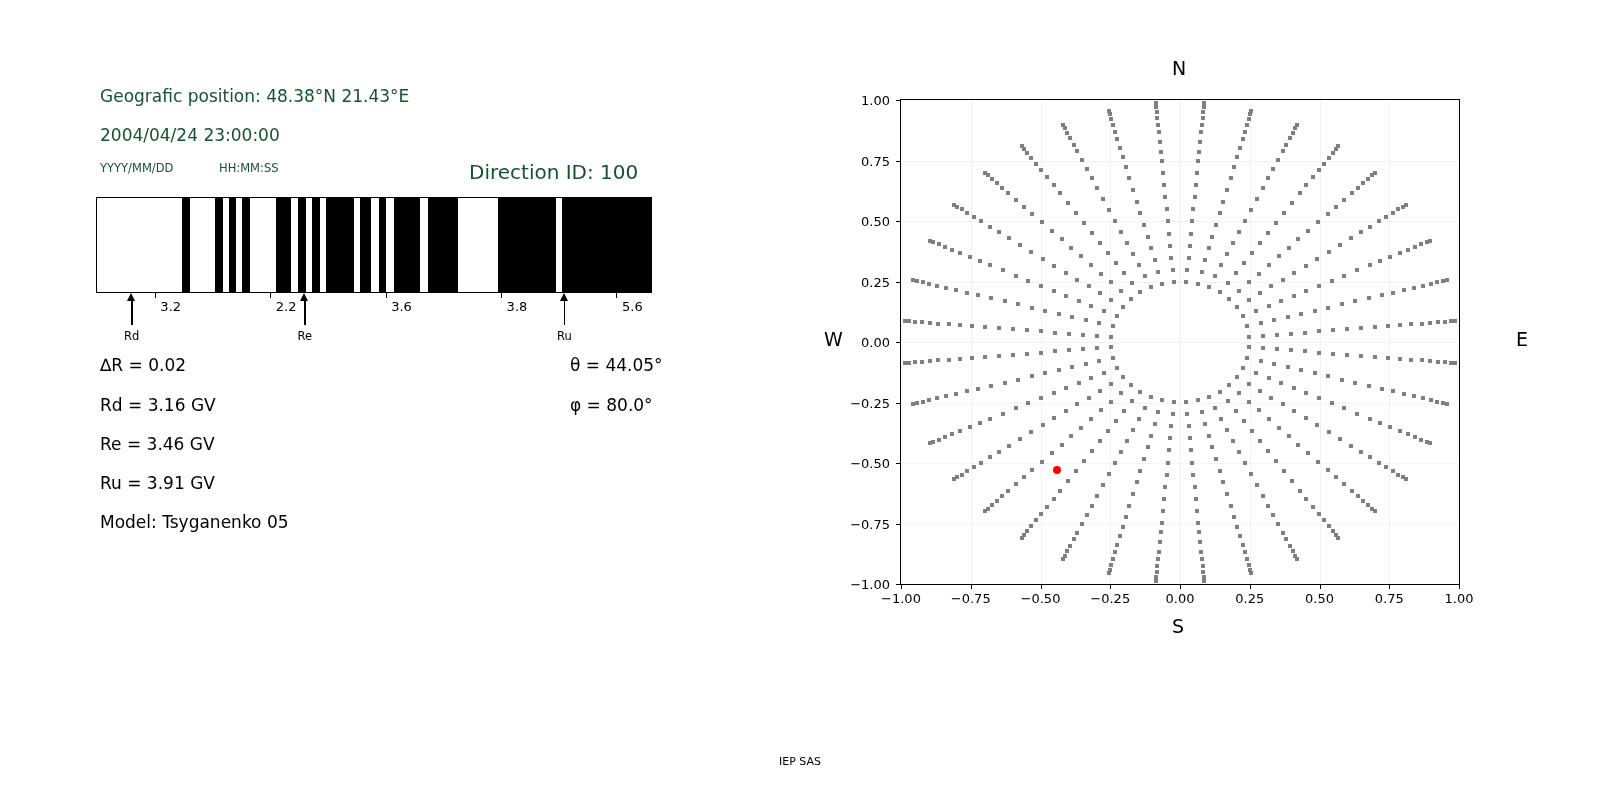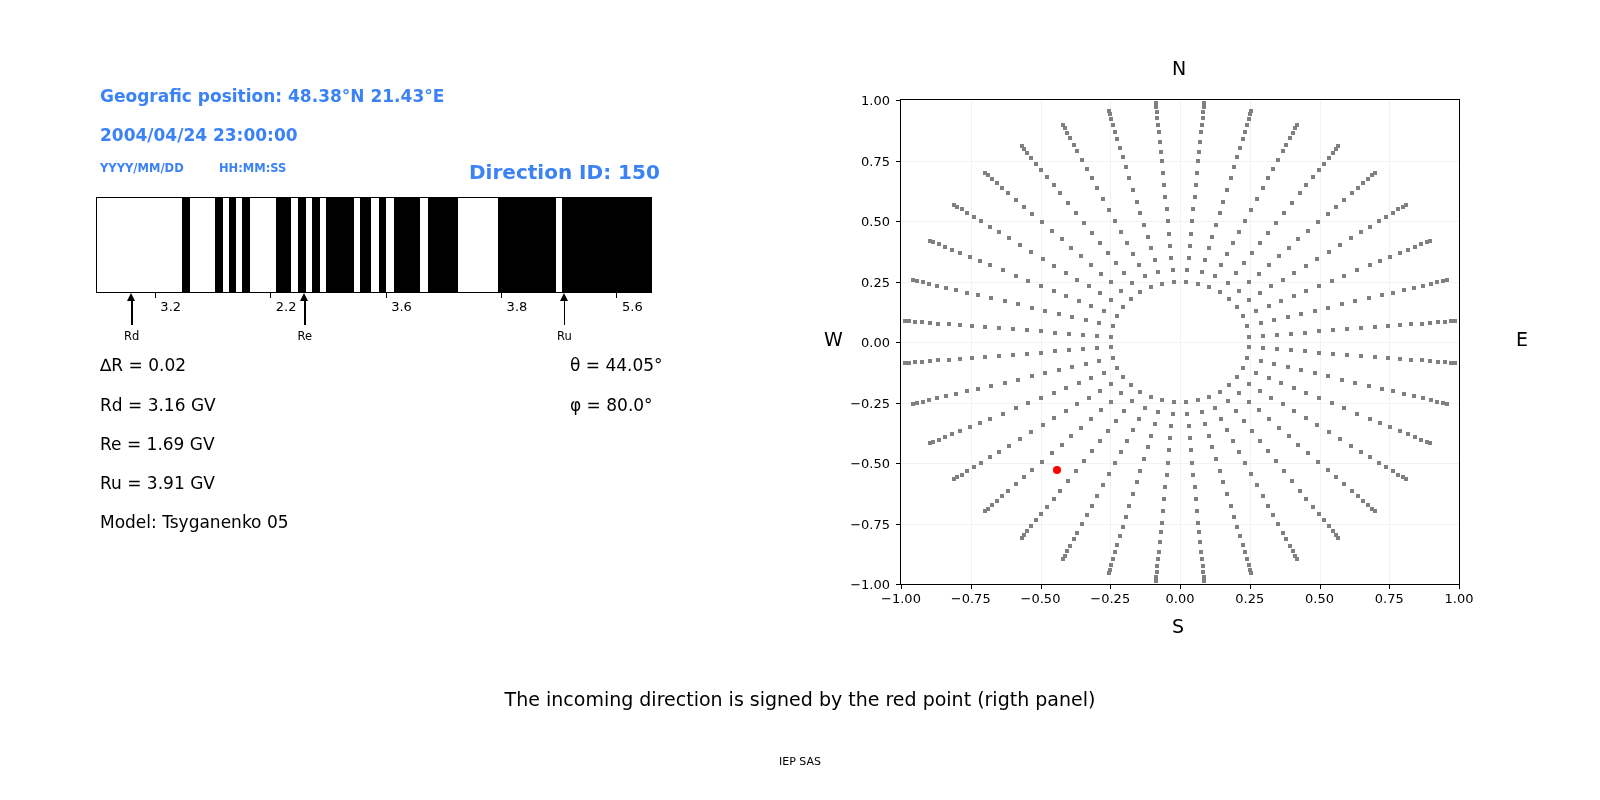--- a/index.html
+++ b/index.html
@@ -18,23 +18,22 @@
 
   
   #left-panel {
     position: absolute;
     left: 0; top: 0;
     width: 760px; height: 620px;
   }
   .info-line {
     position: absolute;
     font-size: 17px;
-    color: #3b82f6;
+    color: #14532d;
     white-space: nowrap;
-    font-weight: bold;
   }
   #geo-position { left: 100px; top: 86px; }
   #datetime     { left: 100px; top: 125px; }
   #fmt-date  { left: 100px; top: 161px; font-size: 11.5px; }
   #fmt-time  { left: 219px; top: 161px; font-size: 11.5px; }
   #direction-id { left: 469px; top: 160px; font-size: 20px; }
 
   
   #spectrum-wrap {
     position: absolute;
@@ -206,21 +205,21 @@
 <div id="left-panel">
 
   <div class="info-line" id="geo-position">Geografic position: 48.38°N 21.43°E</div>
 
   <div class="info-line" id="datetime">2004/04/24 23:00:00</div>
 
   <div class="info-line" id="fmt-date">YYYY/MM/DD</div>
 
   <div class="info-line" id="fmt-time">HH:MM:SS</div>
 
-  <div class="info-line" id="direction-id">Direction ID: 150</div>
+  <div class="info-line" id="direction-id">Direction ID: 100</div>
 
   <div id="spectrum-wrap">
     <div id="spectrum-bands">
         <div class="band" style="left: 84.8312px; width: 8.65625px; background: rgb(0, 0, 0);"></div>
         <div class="band" style="left: 117.725px; width: 8.07917px; background: rgb(0, 0, 0);"></div>
         <div class="band" style="left: 131.575px; width: 7.50208px; background: rgb(0, 0, 0);"></div>
         <div class="band" style="left: 144.848px; width: 8.07917px; background: rgb(0, 0, 0);"></div>
         <div class="band" style="left: 178.896px; width: 15.0042px; background: rgb(0, 0, 0);"></div>
         <div class="band" style="left: 201.402px; width: 7.50208px; background: rgb(0, 0, 0);"></div>
         <div class="band" style="left: 215.252px; width: 7.50208px; background: rgb(0, 0, 0);"></div>
@@ -257,21 +256,21 @@
       </div>
       <div class="marker-arrow" style="left: 468.438px;">
         <div class="head"></div>
         <div class="shaft"></div>
         <div class="marker-label">Ru</div>
       </div>
     </div>
 
   <div class="param param-col-left" style="top:355px;">∆R = 0.02</div>
   <div class="param param-col-left" style="top:395px;">Rd = 3.16 GV</div>
-  <div class="param param-col-left" style="top:434px;">Re = 1.69 GV</div>
+  <div class="param param-col-left" style="top:434px;">Re = 3.46 GV</div>
   <div class="param param-col-left" style="top:473px;">Ru = 3.91 GV</div>
   <div class="param param-col-left" style="top:512px;">Model: Tsyganenko 05</div>
 
   <div class="param param-col-right" style="top:355px;">θ = 44.05°</div>
   <div class="param param-col-right" style="top:395px;">φ = 80.0°</div>
 </div>
 
 <div id="right-panel">
   <div id="plot-frame">
     <div id="grid-layer">
@@ -1016,16 +1015,15 @@
       <div class="tick-mark-x" style="left: 699px; top: 585px;"></div>
       <div class="xtick-label" style="left: 699px; top: 591px;">1.00</div>
       <div class="compass" style="left: 412px; top: 57px;">N</div>
       <div class="compass" style="left: 412px; top: 615px;">S</div>
       <div class="compass" style="left: 64px; top: 328px;">W</div>
       <div class="compass" style="left: 756px; top: 328px;">E</div>
     </div>
 </div>
 
 <div id="caption">
-  <div class="caption-line">The incoming direction is signed by the red point (rigth panel)</div>
 </div>
 
 <div id="footer-credit">IEP SAS</div>
 
 </body></html>

